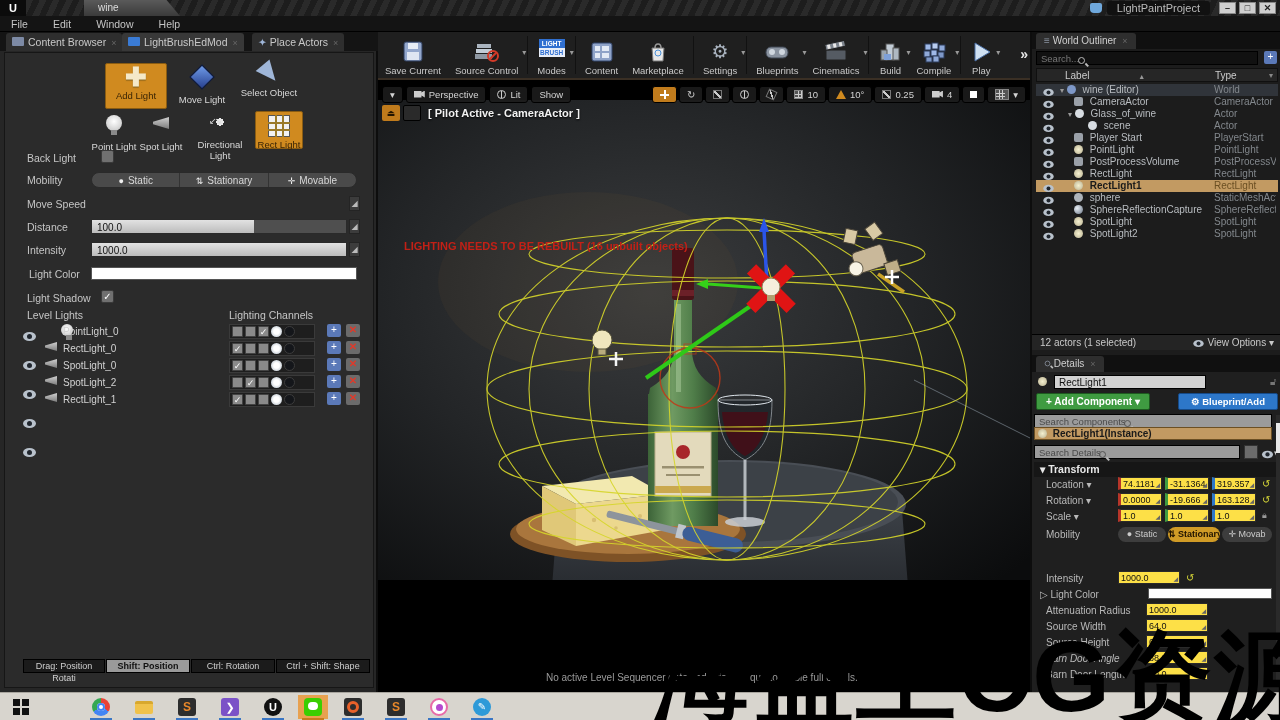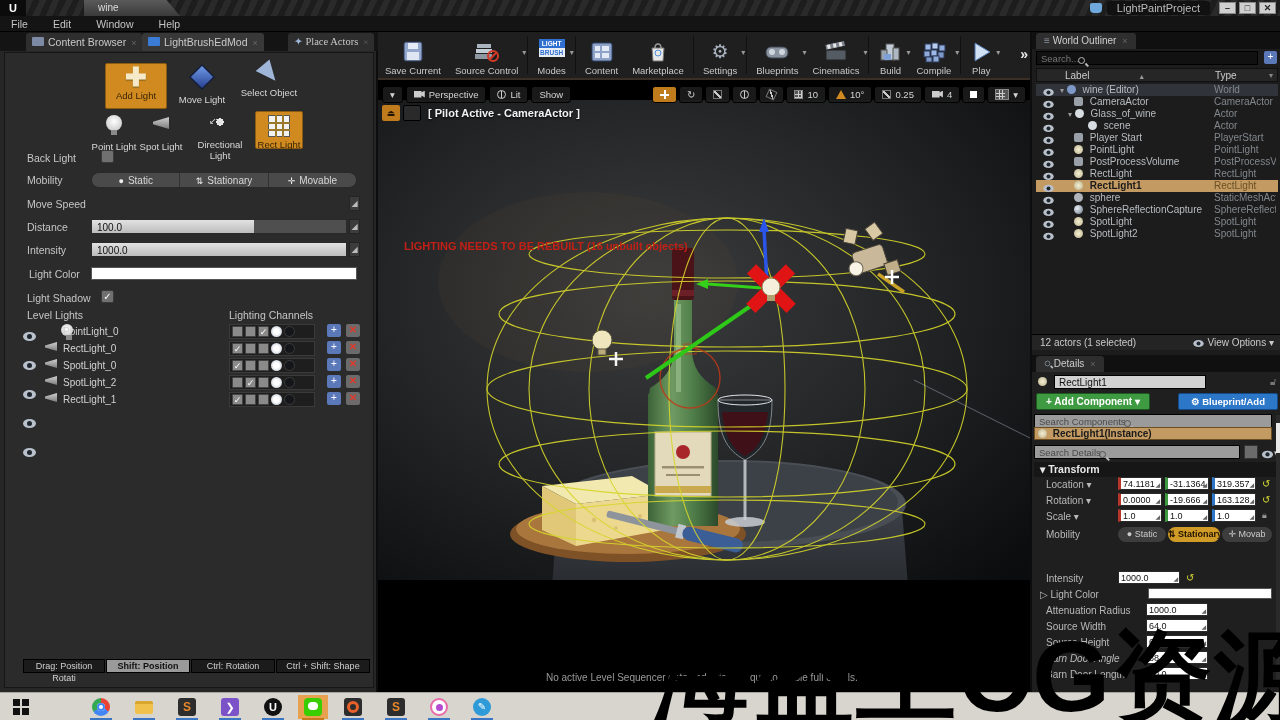--- a/index.html
+++ b/index.html
@@ -20,21 +20,21 @@
   .fb-icon { position:absolute; right:178px; top:3px; width:12px; height:10px; background:#6fa8dc; border-radius:2px 2px 4px 4px; }
   .winbtn { position:absolute; top:2px; width:17px; height:12px; background:#cfcfcf; color:#222; font-size:9px;
     line-height:11px; text-align:center; border:1px solid #888; font-weight:bold; }
   .menubar { position:absolute; left:0; top:16px; width:1280px; height:16px; background:#141414; border-bottom:1px solid #000; }
   .menu-item { display:inline-block; padding:0 11px; line-height:16px; color:#c4c4c4; font-size:10.5px; }
 
   
   .left-panel { position:absolute; left:0; top:32px; width:378px; height:660px; background:#262626; border-right:2px solid #0d0d0d; }
   .ltab-row { position:absolute; left:0; top:0; width:378px; height:19px; background:#141414; }
   .ltab { position:absolute; top:1px; height:18px; background:#2e2e2e; color:#c9c9c9; font-size:10.5px; line-height:18px;
-    padding:0 6px; border-radius:3px 3px 0 0; white-space:nowrap;margin-left:20px; }
+    padding:0 6px; border-radius:3px 3px 0 0; white-space:nowrap; }
   .ltab .x { color:#666; margin-left:5px; font-size:9px; }
   .ltab-ico { display:inline-block; width:12px; height:9px; background:#7d8aa5; margin-right:4px; border-radius:1px; }
   .panel-body { position:absolute; left:4px; top:20px; width:370px; height:636px; background:#2b2b2b; border:1px solid #161616; }
 
   .tool-btn { position:absolute; text-align:center; color:#d8d8d8; font-size:9.5px; }
   .tool-btn.on { background:#d08a1f; border:1px solid #8a5c12; border-radius:2px; color:#3a2505; }
   .big-plus { font-size:26px; font-weight:bold; color:#f5e9c8; text-shadow:0 1px 1px #7a5b1a; line-height:26px; }
   .cube-ico { display:inline-block; width:18px; height:18px; background:linear-gradient(135deg,#6f9be8,#27408f); transform:rotate(45deg); border:1px solid #0c1a40; }
   .cursor-ico { width:0; height:0; border-left:9px solid transparent; border-right:9px solid transparent; border-bottom:20px solid #9fb6d8; transform:rotate(140deg); display:inline-block; }
   .bulb-ico { display:inline-block; width:16px; height:16px; background:radial-gradient(circle at 50% 40%, #fff, #bdbdbd); border-radius:50%; position:relative; }
@@ -138,21 +138,21 @@
 
   .details { position:absolute; left:0; top:323px; width:250px; height:337px; background:#1f1f1f; }
   .d-name { position:absolute; left:22px; top:20px; width:152px; height:14px; background:#d2d2d2; color:#111; font-size:10px; line-height:13px; padding:0 4px; border:1px solid #000; }
   .btn-green { position:absolute; left:4px; top:38px; width:114px; height:17px; background:#3f9b41; border:1px solid #1d5a1f; border-radius:2px;
     color:#fff; font-weight:bold; font-size:10px; text-align:center; line-height:16px; }
   .btn-blue { position:absolute; left:146px; top:38px; width:100px; height:17px; background:#2d77c9; border:1px solid #154a88; border-radius:2px;
     color:#fff; font-weight:bold; font-size:9.5px; text-align:center; line-height:16px; }
   .inst-row { position:absolute; left:2px; top:72px; width:238px; height:13px; background:#c29a62; color:#1a1a1a; font-weight:bold; font-size:10px; line-height:12px; border:1px solid #6b4f23; }
   .sect-hdr { position:absolute; left:2px; width:246px; height:15px; background:#161616; color:#e8e8e8; font-weight:bold; font-size:10.5px; line-height:14px; padding-left:6px; }
   .d-label { position:absolute; left:14px; color:#b9b9b9; font-size:10px; }
-  .numf { position:absolute; height:13px; background:#ffffff; color:#111; font-size:9px; line-height:12px; padding:0 2px; border:1px solid #2a2a2a; overflow:hidden; white-space:nowrap; }
+  .numf { position:absolute; height:13px; background:#fde047; color:#111; font-size:9px; line-height:12px; padding:0 2px; border:1px solid #2a2a2a; overflow:hidden; white-space:nowrap; }
   .numf .corner { position:absolute; right:1px; bottom:1px; color:#666; font-size:6px; line-height:5px; }
   .bx { border-left:3px solid #b63529; }
   .by { border-left:3px solid #3f9b41; }
   .bz { border-left:3px solid #2d77c9; }
   .reset { position:absolute; color:#d8d838; font-size:10px; }
   .mseg { position:absolute; height:15px; border-radius:8px; background:#3d3d3d; color:#ccc; font-size:9px; line-height:14px; text-align:center; overflow:hidden; white-space:nowrap; }
   .mseg.on { background:#d09b26; color:#201300; font-weight:bold; }
   .d-scroll { position:absolute; right:1px; top:60px; width:5px; height:270px; background:#2a2a2a; }
   .d-scroll .thumb { position:absolute; top:8px; width:5px; height:30px; background:#e8e8e8; }
 
@@ -186,21 +186,21 @@
   <span class="menu-item">File</span>
   <span class="menu-item">Edit</span>
   <span class="menu-item">Window</span>
   <span class="menu-item">Help</span>
 </div>
 
 <div class="left-panel">
   <div class="ltab-row">
     <div class="ltab" style="left:6px;"><span class="ltab-ico"></span><span>Content Browser</span><span class="x">×</span></div>
     <div class="ltab" style="left:122px; background:#383838;"><span class="ltab-ico" style="background:#3a7bd5;"></span><span>LightBrushEdMod</span><span class="x">×</span></div>
-    <div class="ltab" style="left:268px;font-family:Liberation Serif, serif;"><span style="color:#9fb6d8;">✦</span> <span>Place Actors</span><span class="x">×</span></div>
+    <div class="ltab" style="left:252px;"><span style="color:#9fb6d8;">✦</span> <span>Place Actors</span><span class="x">×</span></div>
   </div>
   <div class="panel-body">
 
     <div class="tool-btn on" style="left:100px; top:10px; width:62px; height:46px;">
       <div class="big-plus">✚</div>
       <div>Add Light</div>
     </div>
     <div class="tool-btn" style="left:168px; top:15px; width:58px;">
       <span class="cube-ico"></span>
       <div style="margin-top:6px;">Move Light</div>

